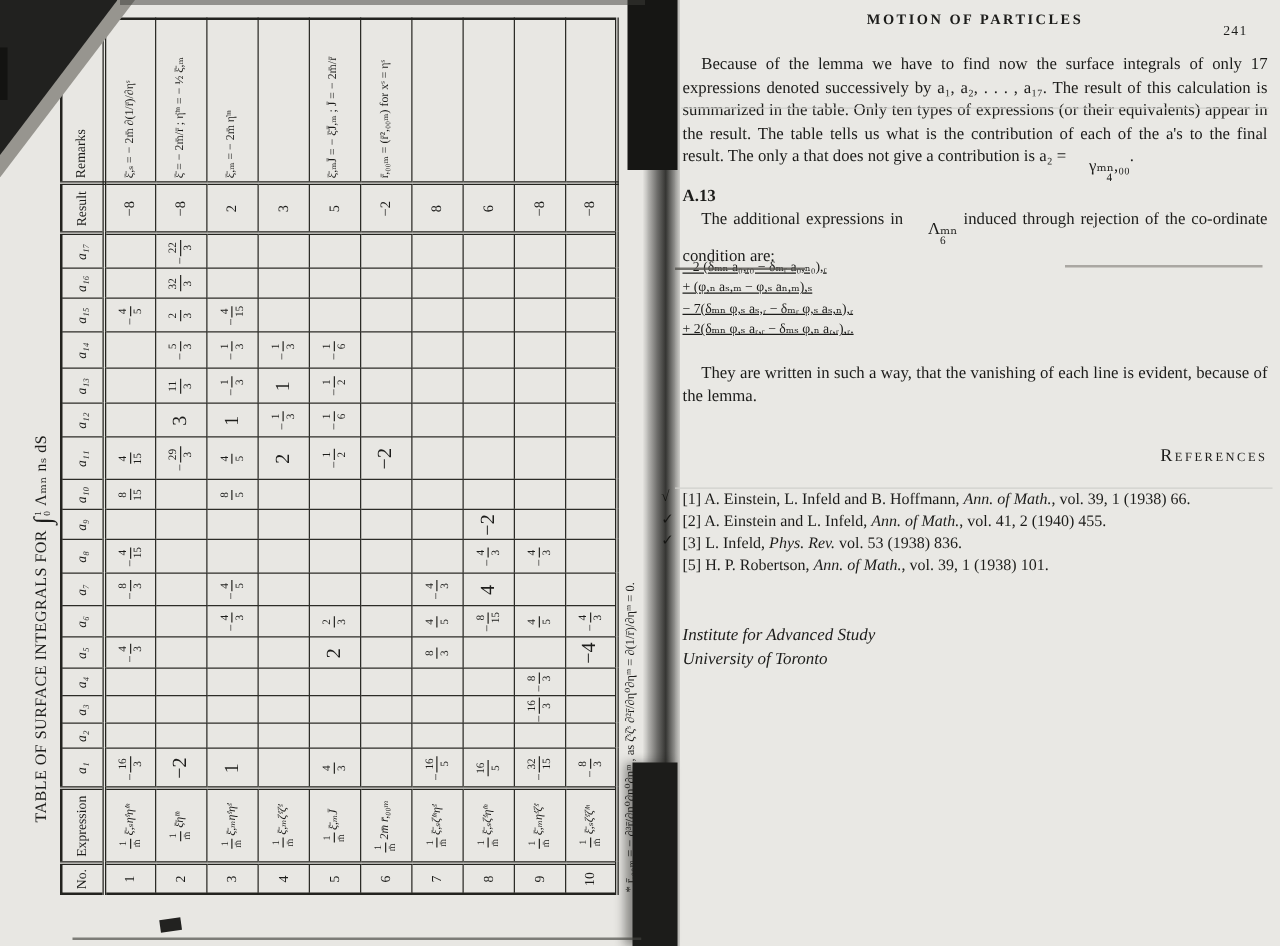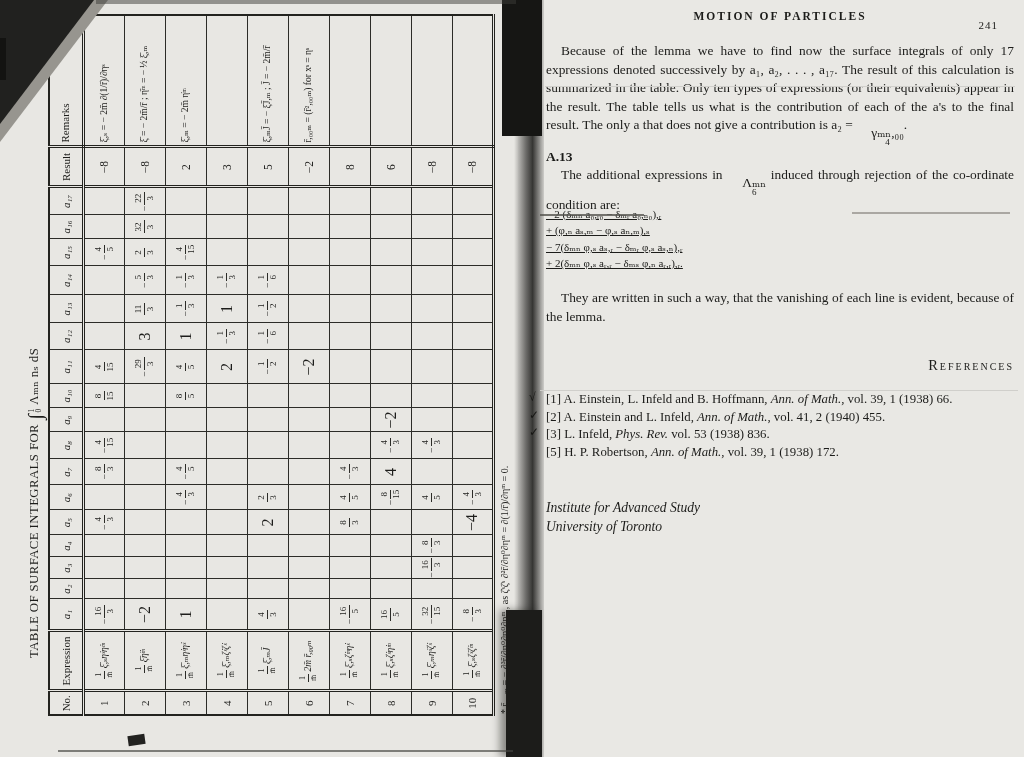--- a/index.html
+++ b/index.html
@@ -395,21 +395,21 @@
   <div class="block" id="equations"><div>   2 (δₘₙ a₀,ᵣ₀ − δₘᵣ a₀,ₙ₀),ᵣ</div><div>+ (φ,ₙ aₛ,ₘ − φ,ₛ aₙ,ₘ),ₛ</div><div>− 7(δₘₙ φ,ₛ aₛ,ᵣ − δₘᵣ φ,ₛ aₛ,ₙ),ᵣ</div><div>+ 2(δₘₙ φ,ₛ aᵣ,ᵣ − δₘₛ φ,ₙ aᵣ,ᵣ),ᵣ.</div></div>
 
   <div class="block body-par" id="para3">They are written in such a way, that the vanishing of each line is evident, because of the lemma.</div>
 
   <div class="block" id="refs-heading">References</div>
 
   <div class="block" id="refs">
       <div class="ref"><span class="check">√</span><span>[1] </span><span>A. Einstein, L. Infeld and B. Hoffmann, </span><span class="it">Ann. of Math.</span><span>, vol. 39, 1 (1938) 66.</span></div>
       <div class="ref"><span class="check">✓</span><span>[2] </span><span>A. Einstein and L. Infeld, </span><span class="it">Ann. of Math.</span><span>, vol. 41, 2 (1940) 455.</span></div>
       <div class="ref"><span class="check">✓</span><span>[3] </span><span>L. Infeld, </span><span class="it">Phys. Rev.</span><span> vol. 53 (1938) 836.</span></div>
-      <div class="ref"><span>[5] </span><span>H. P. Robertson, </span><span class="it">Ann. of Math.</span><span>, vol. 39, 1 (1938) 172.</span></div>
+      <div class="ref"><span>[5] </span><span>H. P. Robertson, </span><span class="it">Ann. of Math.</span><span>, vol. 39, 1 (1938) 101.</span></div>
     </div>
 
   <div class="block" id="affil">
     <div>Institute for Advanced Study</div>
     <div>University of Toronto</div>
   </div>
 </div>
 
 <div class="corner-fold-back"></div>
 <div class="corner-fold"></div>

